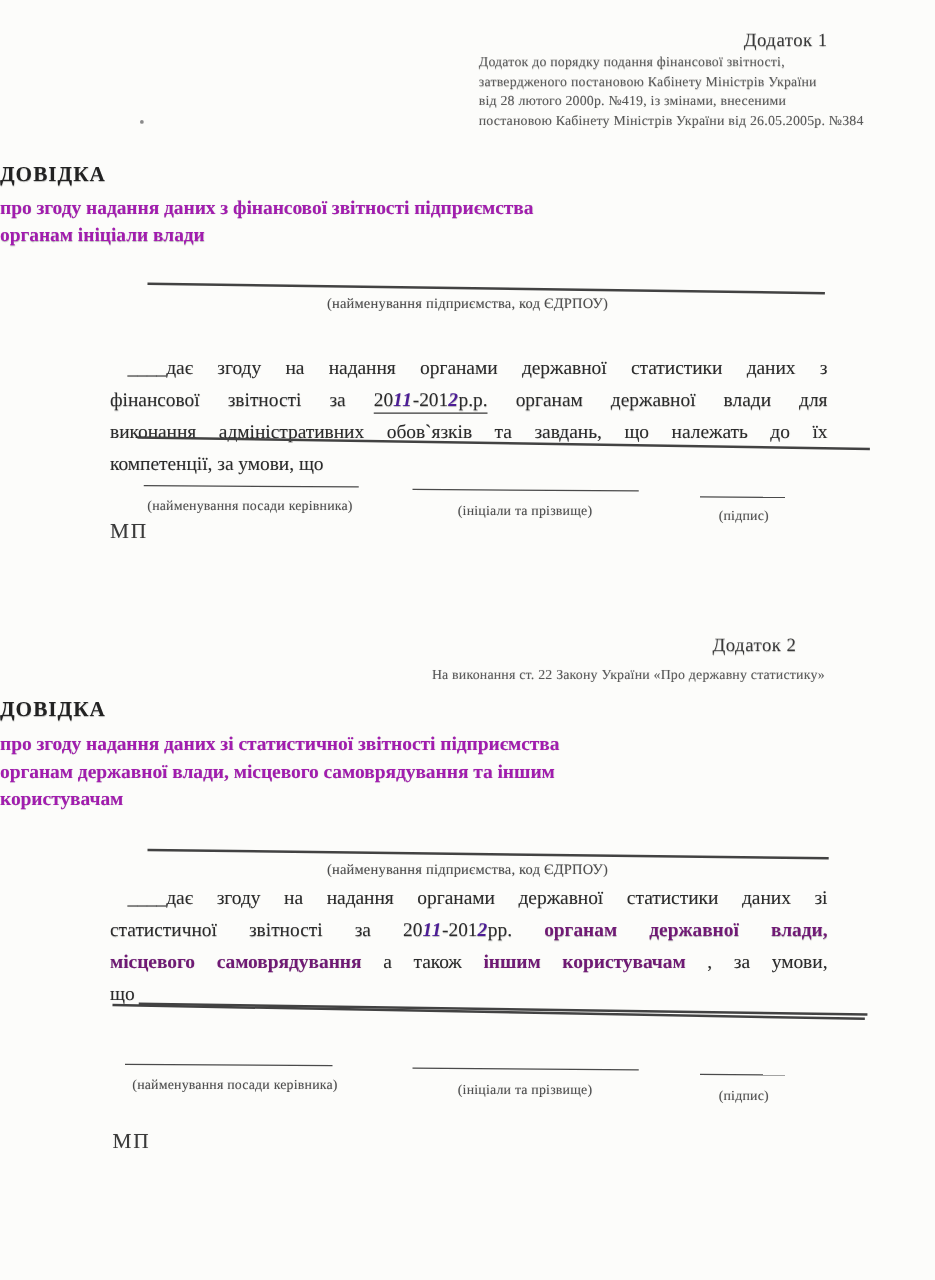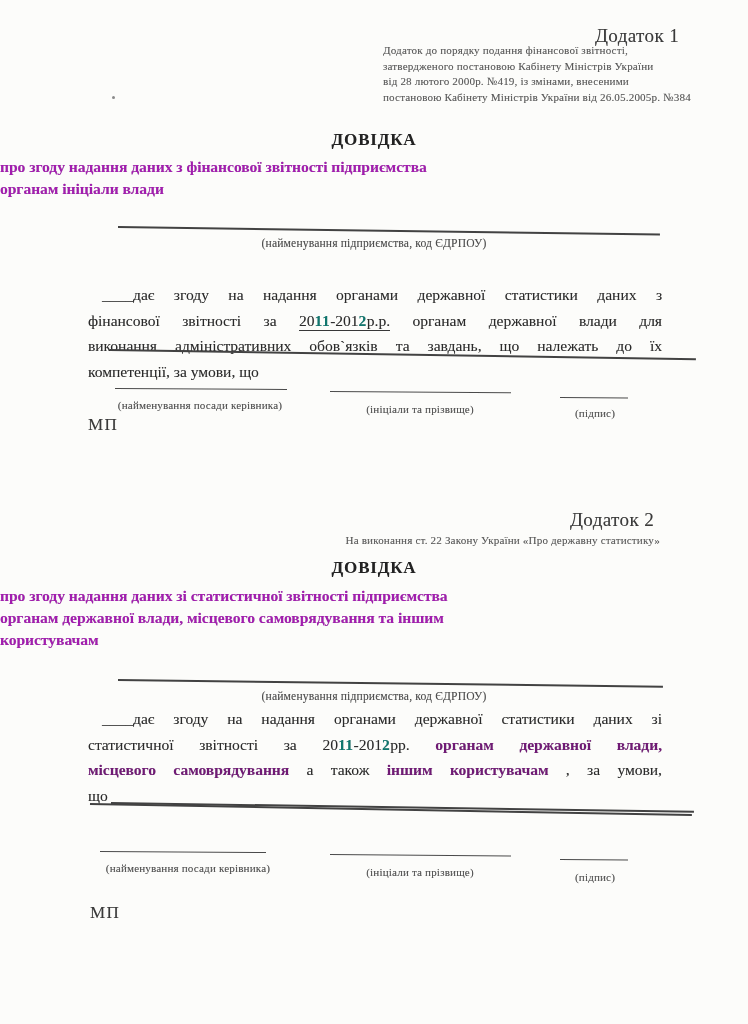--- a/index.html
+++ b/index.html
@@ -7,32 +7,32 @@
     position:relative;
     width:748px;height:1024px;
     margin:0 auto;
     background:#fcfcfa;
     font-family:"Liberation Serif", serif;
     color:#2d2d2d;
     overflow:hidden;
     text-shadow:0.2px 0.2px 0.6px rgba(70,70,70,0.35);
   }
   .abs{position:absolute;}
-  .apx{font-size:19px;letter-spacing:0.4px;color:#3a3a3a;}
+  .apx{font-size:15px;letter-spacing:0.4px;color:#3a3a3a;}
   .note{font-size:11px;line-height:15.5px;color:#5a5a5a;letter-spacing:0.2px;}
-  .title{left:0;right:0;text-align:center;font-weight:bold;font-size:17px;letter-spacing:0.8px;color:#222;}
+  .title{left:0;right:0;font-weight:bold;font-size:17px;letter-spacing:0.8px;color:#222;}
   .subtitle{left:0;right:0;font-weight:bold;font-size:15.5px;line-height:22px;color:#a21caf;}
   .rule{border-top:2px solid #424242;transform-origin:left top;height:0;}
   .caption{left:0;right:0;text-align:center;font-size:11.5px;color:#4d4d4d;letter-spacing:0.2px;}
   .para{width:574px;font-size:15.5px;line-height:25.5px;color:#2b2b2b;}
   .jline{text-align:justify;text-align-last:justify;text-justify:inter-word;}
   .indent{padding-left:14px;}
   .lline{text-align:left;}
   .year{border-bottom:1.5px solid #383838;padding-bottom:1px;}
-  .hand{font-weight:bold;letter-spacing:0.5px;color:#0f766e;}
+  .hand{font-weight:bold;font-style:italic;letter-spacing:0.5px;color:#4c1d95;}
   .b{font-weight:bold;color:#701a75;}
   .sigline{border-top:1.5px solid #4a4a4a;transform-origin:left top;height:0;}
   .sigcap{font-size:11px;color:#4f4f4f;text-align:center;letter-spacing:0.2px;}
   .mp{font-size:17px;letter-spacing:1.5px;color:#3a3a3a;}
   .fill-line{display:flex;width:606px;text-align:left;}
   .fill{flex:1;border-bottom:2px solid #424242;transform:rotate(0.85deg);transform-origin:left bottom;margin-bottom:5px;margin-left:3px;}
   .speck{background:#8a8a8a;border-radius:50%;}
 </style>
 </head>
 <body>

